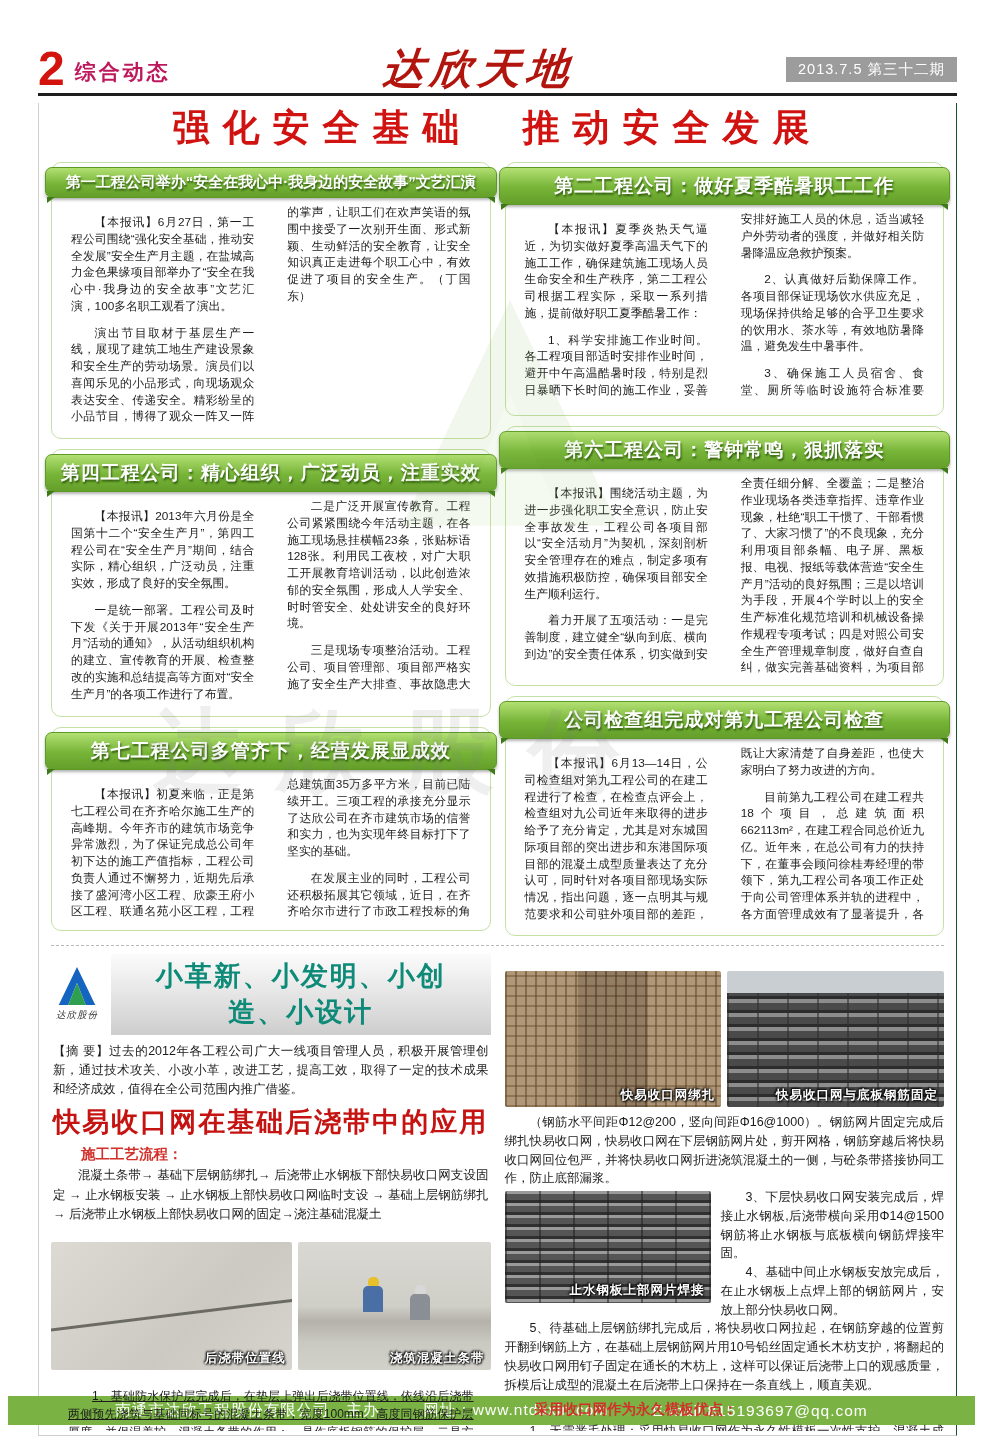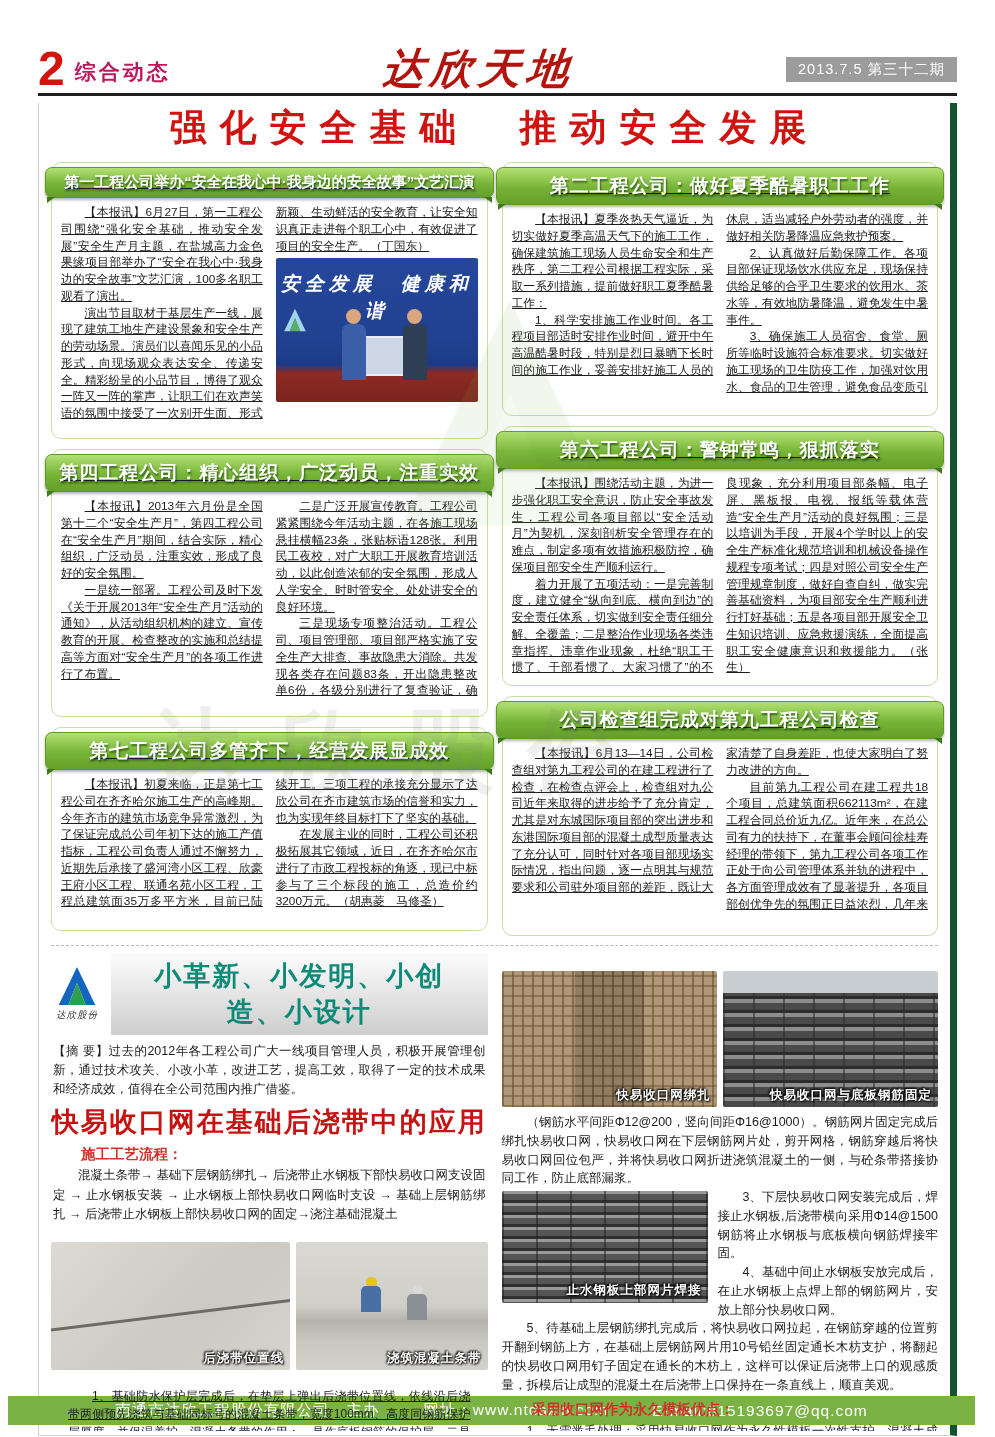--- a/index.html
+++ b/index.html
@@ -8,37 +8,37 @@
   
   .header{display:flex;align-items:flex-end;height:56px;}
   .pagenum{font-size:48px;font-weight:900;color:#d3140e;line-height:.85;}
   .section{font-size:21px;font-weight:800;letter-spacing:3px;margin:0 0 4px 10px;color:#be185d;}
   .masthead{flex:1;text-align:center;font-family:"DejaVu Serif","Liberation Serif",serif;
             font-style:italic;font-weight:bold;font-size:42px;color:#b2150e;letter-spacing:6px;
             transform:skewX(-6deg);line-height:1;}
   .issue{background:#9c9c9c;color:#fff;font-size:14.5px;padding:3px 12px;margin-bottom:8px;letter-spacing:1px;}
   .rule{border-top:3px solid #1e1e1e;margin-top:3px;}
   
-  .content{border-left:1px solid #cfcfcf;border-right:7px solid #14532d;border-bottom:1px solid #cfcfcf;
+  .content{border-left:1px solid #cfcfcf;border-right:1px solid #14532d;border-bottom:1px solid #cfcfcf;
            padding:0 12px 4px;position:relative;}
   .headline{text-align:center;font-size:37px;font-weight:900;color:#d01310;letter-spacing:13px;margin:7px 0 9px;}
   
-  .cols{display:flex;gap:14px;position:relative;z-index:1;text-decoration:underline;}
+  .cols{display:flex;gap:14px;position:relative;z-index:1;}
   .col{flex:1;display:flex;flex-direction:column;gap:10px;min-width:0;}
   .card{border:1.5px solid #c6dfa4;border-radius:10px;padding:5px 9px 8px;background:#fff;position:relative;}
   .banner{position:relative;z-index:3;margin:-1px -16px 6px;background:linear-gradient(180deg,#b3e073 0%,#76b437 55%,#649f2a 100%);
           border:1px solid #5d9a26;border-radius:7px;color:#fff;font-weight:800;text-align:center;
           font-size:19px;padding:5px 4px;letter-spacing:1px;text-shadow:1px 1.5px 2px rgba(35,75,8,.85);
           box-shadow:0 2px 3px rgba(0,0,0,.3);}
   .banner.small{font-size:15px;letter-spacing:0;}
   .banner::before,.banner::after{content:"";position:absolute;bottom:-6px;width:0;height:0;border-style:solid;z-index:-1;}
   .banner::before{left:1px;border-width:6px 8px 0 0;border-color:#3e7a15 transparent transparent transparent;}
   .banner::after{right:1px;border-width:6px 0 0 8px;border-color:#3e7a15 transparent transparent transparent;}
   .body{column-count:2;column-gap:13px;column-fill:auto;text-align:justify;font-size:11.8px;line-height:1.42;overflow:hidden;}
-  .body p{margin:0;text-indent:2em;}
+  .body p{margin:10px;text-indent:2em;}
   .h226{height:226px}.h196{height:196px}.h210{height:210px}.h202{height:202px}.h146{height:146px}.h182{height:182px}
   
   .stage{break-inside:avoid;height:144px;border-radius:3px;position:relative;overflow:hidden;margin-top:4px;
          background:linear-gradient(180deg,#26479c 0%,#20408f 60%,#1c3a85 74%,#8d2a23 80%,#7a241e 100%);}
   .stage-text{position:absolute;top:12px;left:0;right:0;text-align:center;color:#fff;
               font-family:"DejaVu Serif",serif;font-style:italic;font-weight:bold;font-size:19px;letter-spacing:5px;}
   .screen{position:absolute;bottom:26px;left:42%;width:60px;height:36px;background:#cdd7e6;border:2px solid #e8edf5;}
   .person{position:absolute;bottom:22px;width:24px;height:56px;border-radius:7px 7px 0 0;}
   .person::before{content:"";position:absolute;top:-15px;left:4px;width:15px;height:15px;border-radius:50%;background:#d9a77f;}
   .person.a{left:33%;background:#3a5ea8;}

